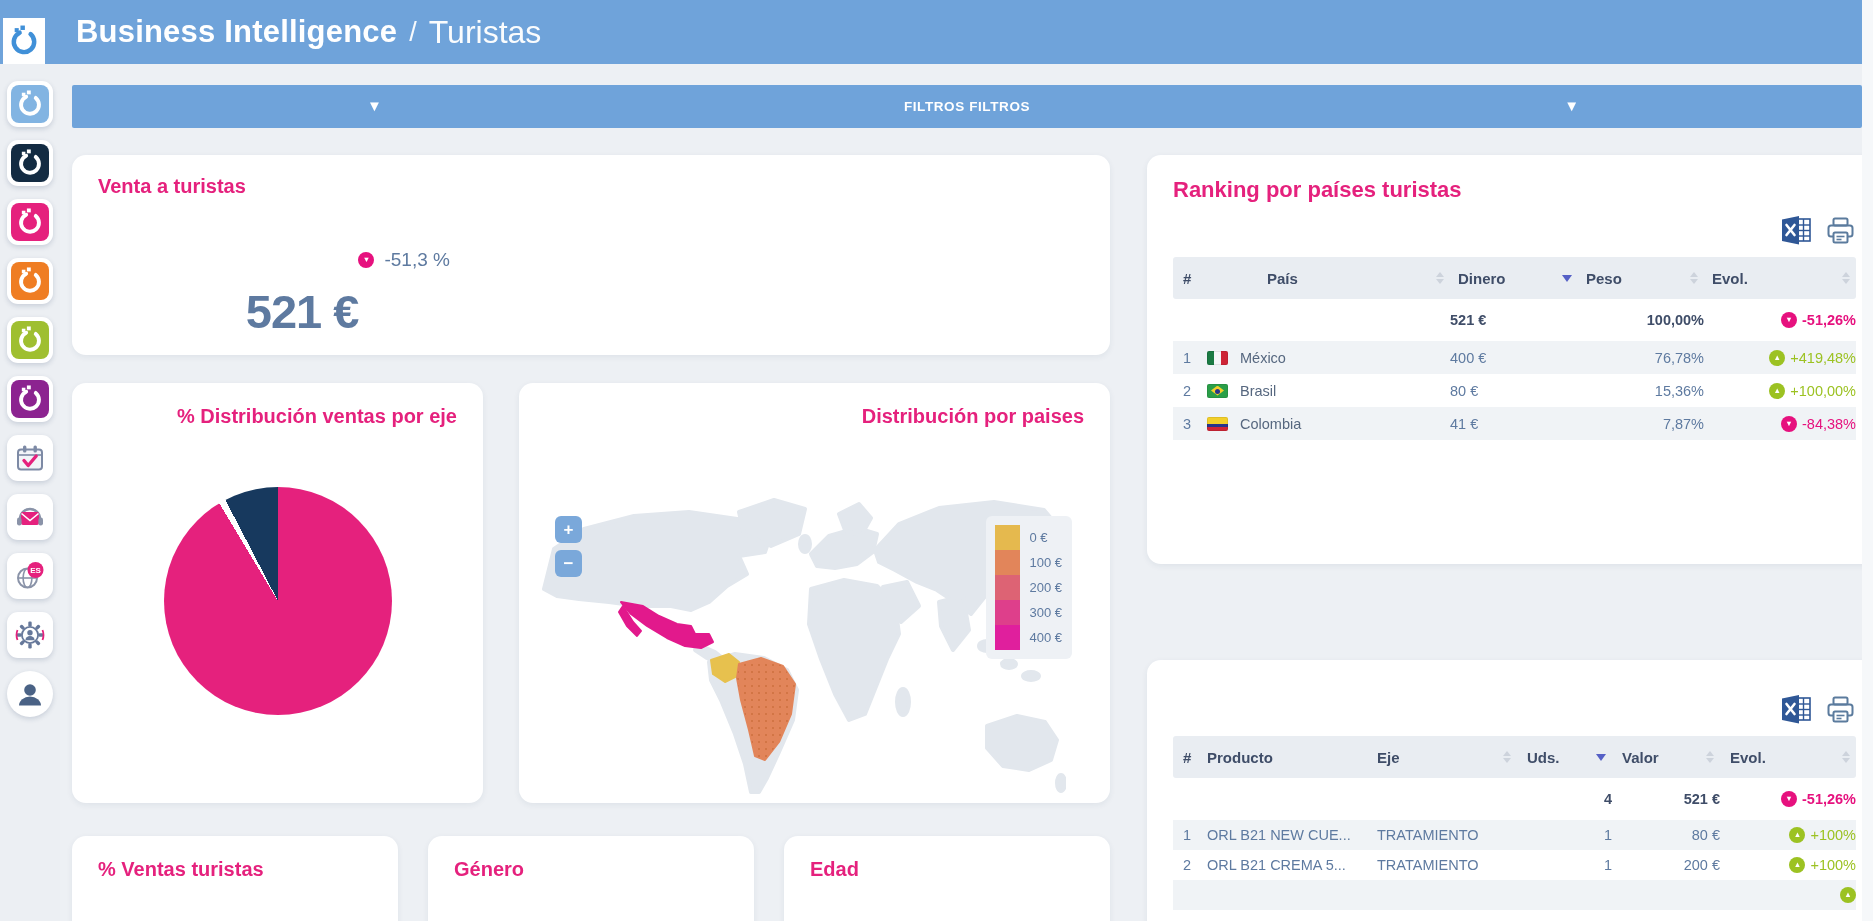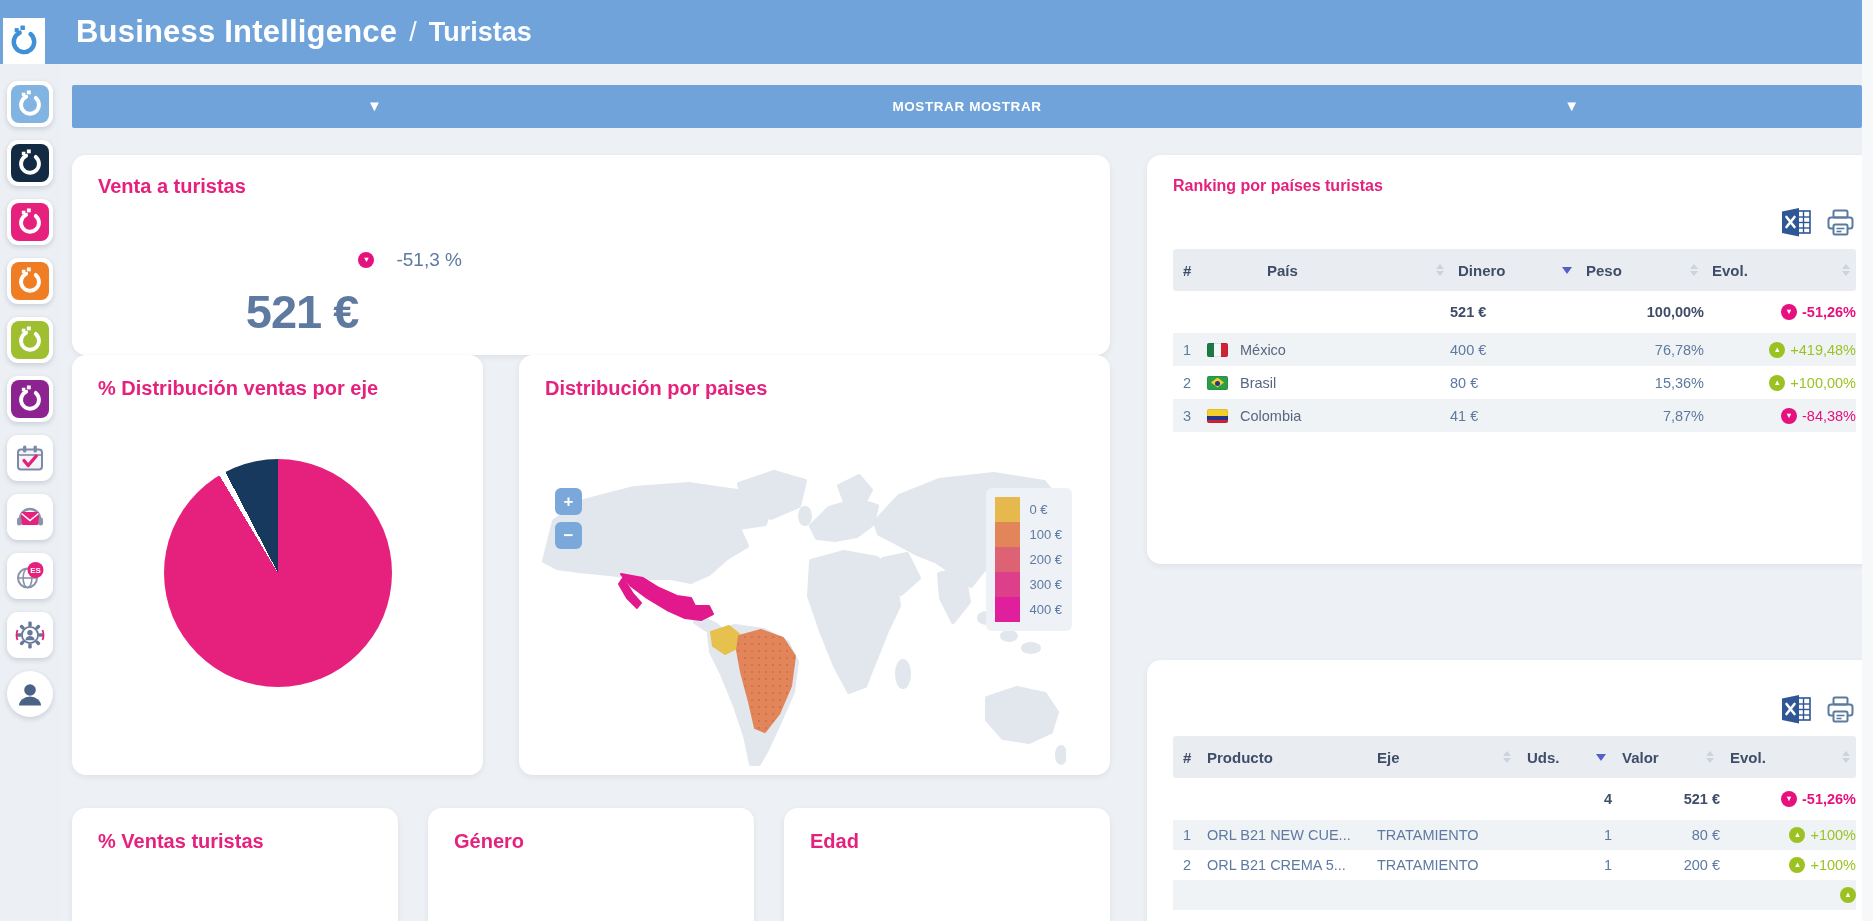--- a/index.html
+++ b/index.html
@@ -11,21 +11,21 @@
   html,body{width:1873px;height:921px;overflow:hidden;}
   body{font-family:"Liberation Sans","DejaVu Sans",sans-serif;background:var(--pagebg);color:var(--slate);position:relative;}
 
   
   .app-header{position:absolute;left:0;top:0;right:0;height:64px;background:var(--blue);z-index:5;}
   .logo-tile{position:absolute;left:3px;top:18px;width:42px;height:46px;background:#fff;display:flex;align-items:center;justify-content:center;}
   .logo-tile svg{width:32px;height:32px;}
   .hdr-titles{position:absolute;left:76px;top:0;height:64px;display:flex;align-items:center;gap:12px;color:#fff;}
   .hdr-app{font-size:31px;font-weight:bold;letter-spacing:.2px;}
   .hdr-sep{font-size:27px;opacity:.95;}
-  .hdr-page{font-size:27px;font-weight:bold;opacity:.97;}
+  .hdr-page{font-size:32px;font-weight:normal;opacity:.97;}
 
   
   .gutter{position:absolute;right:0;top:0;width:11px;height:100%;background:#f6f8fa;z-index:6;}
 
   
   .sidebar{position:absolute;left:0;top:64px;bottom:0;width:60px;background:#eceff3;z-index:4;display:flex;flex-direction:column;align-items:center;padding-top:17px;gap:13px;}
   .tile{width:46px;height:46px;background:#fff;border-radius:11px;box-shadow:0 2px 5px rgba(40,60,100,.18);display:flex;align-items:center;justify-content:center;cursor:pointer;flex:0 0 auto;}
   .tile .mod{width:38px;height:38px;border-radius:8px;display:flex;align-items:center;justify-content:center;}
   .tile .mod svg{width:28px;height:28px;}
   .m0{background:#82b4e2;} .m1{background:#132b42;} .m2{background:#e5217d;}
@@ -44,49 +44,49 @@
   .col-left{width:1038px;flex:0 0 auto;}
   .col-right{flex:1;}
 
   .card{background:#fff;border-radius:14px;box-shadow:0 2px 6px rgba(30,50,90,.07);}
   .card-title{color:var(--pink);font-weight:bold;font-size:20px;}
 
   
   .kpi-row{display:flex;gap:30px;height:200px;}
   .kpi{flex:1;padding:20px 26px;display:flex;flex-direction:row;}
   .kpi-value{margin-top:auto;text-align:right;font-size:47px;font-weight:bold;color:var(--slate);letter-spacing:-1px;line-height:1;}
-  .kpi-delta{margin-top:12px;text-align:right;font-size:19px;color:var(--slate);display:flex;justify-content:flex-end;align-items:center;gap:22px;padding-bottom:2px;}
+  .kpi-delta{margin-top:12px;text-align:right;font-size:19px;color:var(--slate);display:flex;justify-content:flex-end;align-items:center;gap:10px;padding-bottom:2px;}
 
   .trend{width:16px;height:16px;border-radius:50%;display:inline-flex;align-items:center;justify-content:center;flex:0 0 auto;}
   .trend::after{font-size:7.5px;color:#fff;line-height:1;}
   .trend[data-trend="down"]{background:var(--pink-badge);} .trend[data-trend="down"]::after{content:"▼";}
   .trend[data-trend="up"]{background:var(--green);} .trend[data-trend="up"]::after{content:"▲";}
 
   
-  .charts-row{display:flex;gap:36px;height:420px;}
+  .charts-row{display:flex;gap:36px;margin-top:28px;height:420px;text-align:right;}
   .pie-card{width:411px;flex:0 0 auto;padding:22px 26px;position:relative;}
   .pie{position:absolute;left:50%;top:52%;transform:translate(-50%,-50%);width:228px;height:228px;border-radius:50%;
        background:conic-gradient(from 0deg,#e5217d 0deg 329deg,#ffffff 329deg 332.5deg,#17395e 332.5deg 360deg);}
   .map-card{flex:1;padding:22px 26px;position:relative;}
   .worldmap{position:absolute;left:20px;top:110px;width:527px;height:307px;}
   .map-zoom{position:absolute;left:36px;top:133px;display:flex;flex-direction:column;gap:7px;z-index:2;}
   .zbtn{width:27px;height:27px;border-radius:6px;background:#7aa8da;color:#fff;font-size:17px;font-weight:bold;display:flex;align-items:center;justify-content:center;cursor:pointer;line-height:1;}
   .legend{position:absolute;right:38px;top:133px;background:#eef1f5;border-radius:6px;padding:9px 10px 9px 9px;z-index:2;}
   .lrow{display:flex;align-items:center;height:25px;}
   .sw{width:25px;height:25px;flex:0 0 auto;}
   .sw0{background:#e5b94e;} .sw1{background:#e2855a;} .sw2{background:#dd6374;} .sw3{background:#de3f8b;} .sw4{background:#e01f9d;}
   .llab{margin-left:9px;font-size:13px;color:var(--slate);}
 
   
   .bottom-row{display:flex;gap:30px;margin-top:33px;height:170px;}
   .bcard{flex:1;padding:22px 26px;}
 
   
   .rank-card{padding:22px 26px;position:relative;}
-  .rank-card .card-title{font-size:16px;}
+  .rank-card .card-title{font-size:22px;}
   .rank1{height:409px;}
   .rank2{margin-top:96px;height:420px;}
   .export-row{margin-top:12px;height:30px;display:flex;justify-content:flex-end;align-items:center;gap:13px;}
   .exp-icon{cursor:pointer;display:flex;}
 
   .tbl{margin-top:12px;}
   .t-row{display:flex;align-items:center;}
   .t-head{height:42px;background:var(--hdrrow);border-radius:3px;color:var(--navy);font-weight:bold;font-size:15px;}
   .t-sum{height:42px;color:var(--navy);font-weight:bold;font-size:14.5px;}
   .t-data{height:33px;font-size:14.5px;color:var(--slate);}
@@ -256,21 +256,21 @@
       <circle cx="15" cy="11" r="5.8" fill="#4a6285"></circle>
       <path d="M4,26.5 a11,9 0 0 1 22,0 z" fill="#4a6285"></path>
     </svg>
   </div>
 </div>
 
 <div class="main">
 
   <div class="filter-bar">
     <span class="filter-caret left">▼</span>
-    <span class="filter-label">MOSTRAR MOSTRAR</span>
+    <span class="filter-label">FILTROS FILTROS</span>
     <span class="filter-caret right">▼</span>
   </div>
 
   <div class="content">
 
     <div class="col-left">
 
       <div class="kpi-row">
         <div class="card kpi">
           <div class="card-title">Venta a turistas</div>

